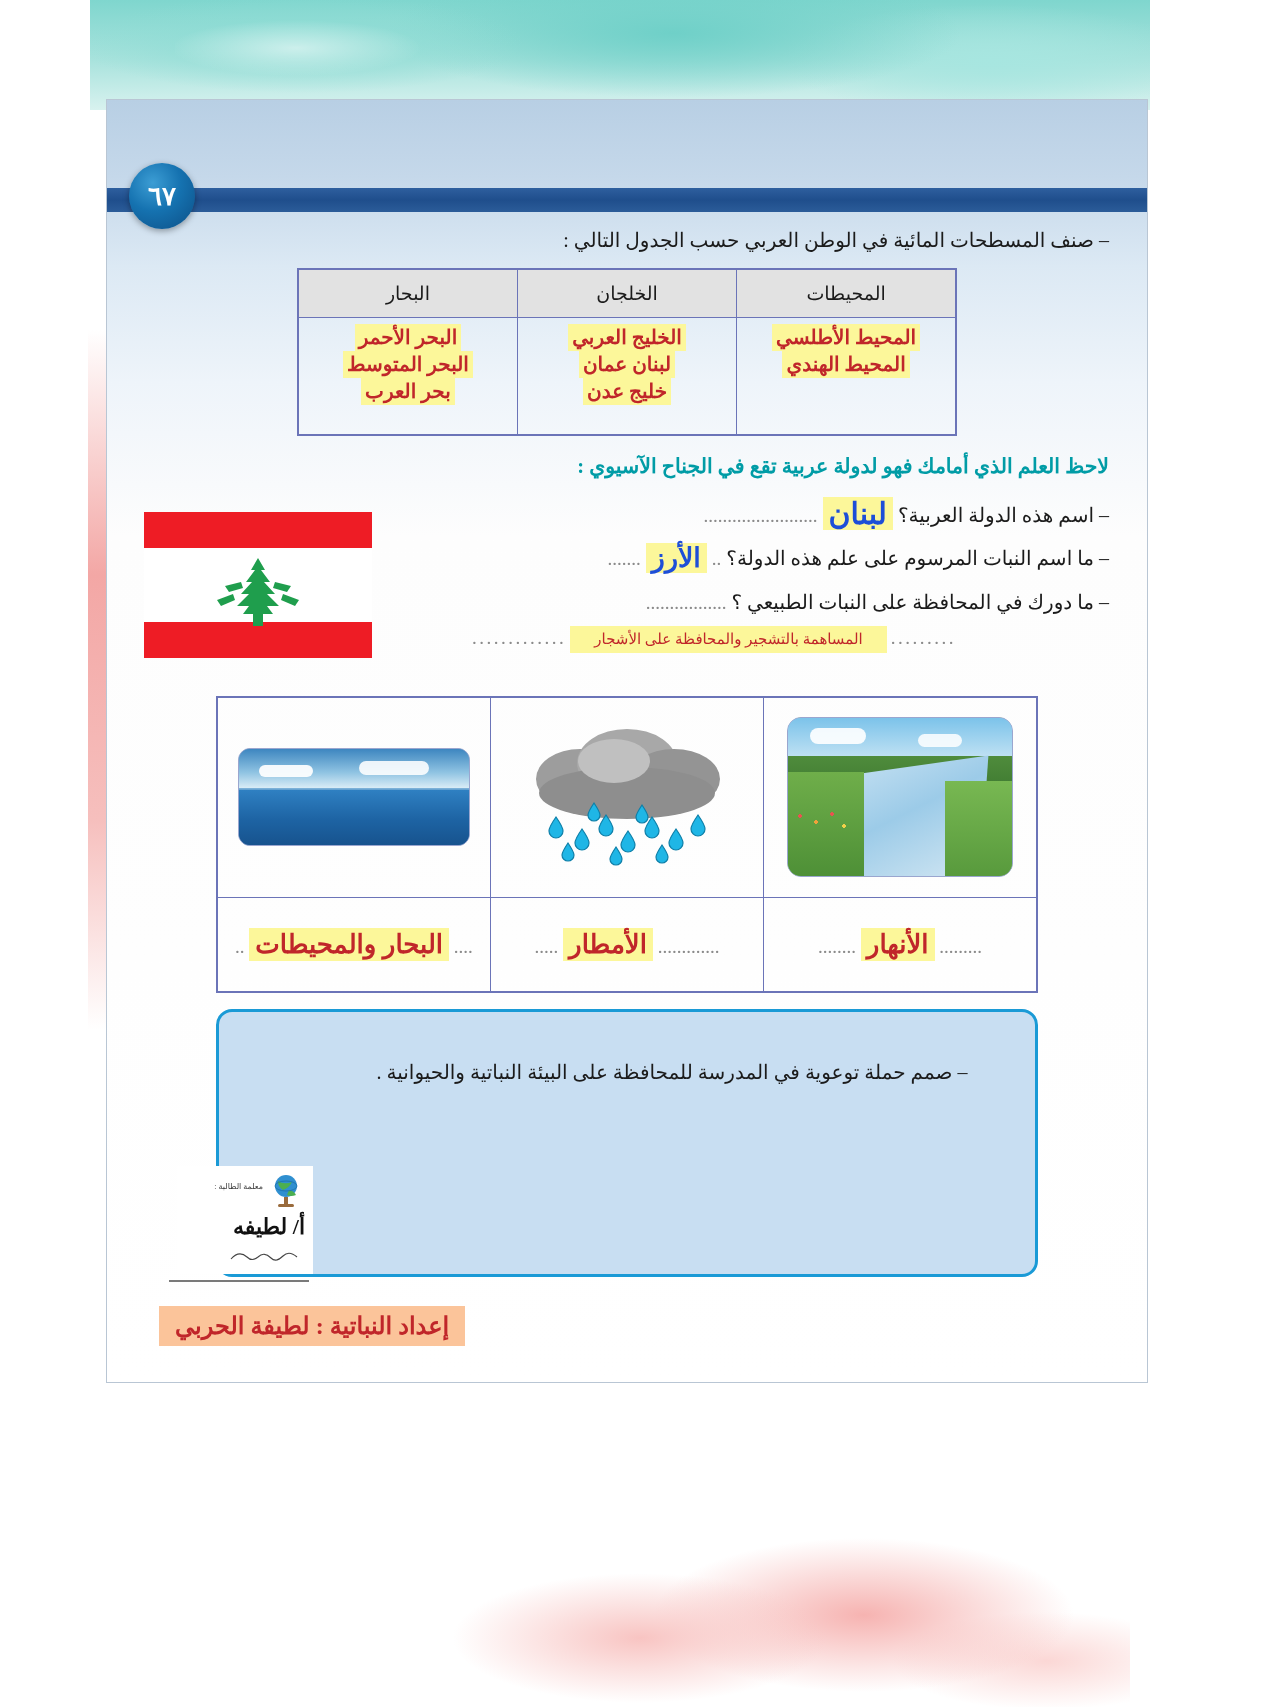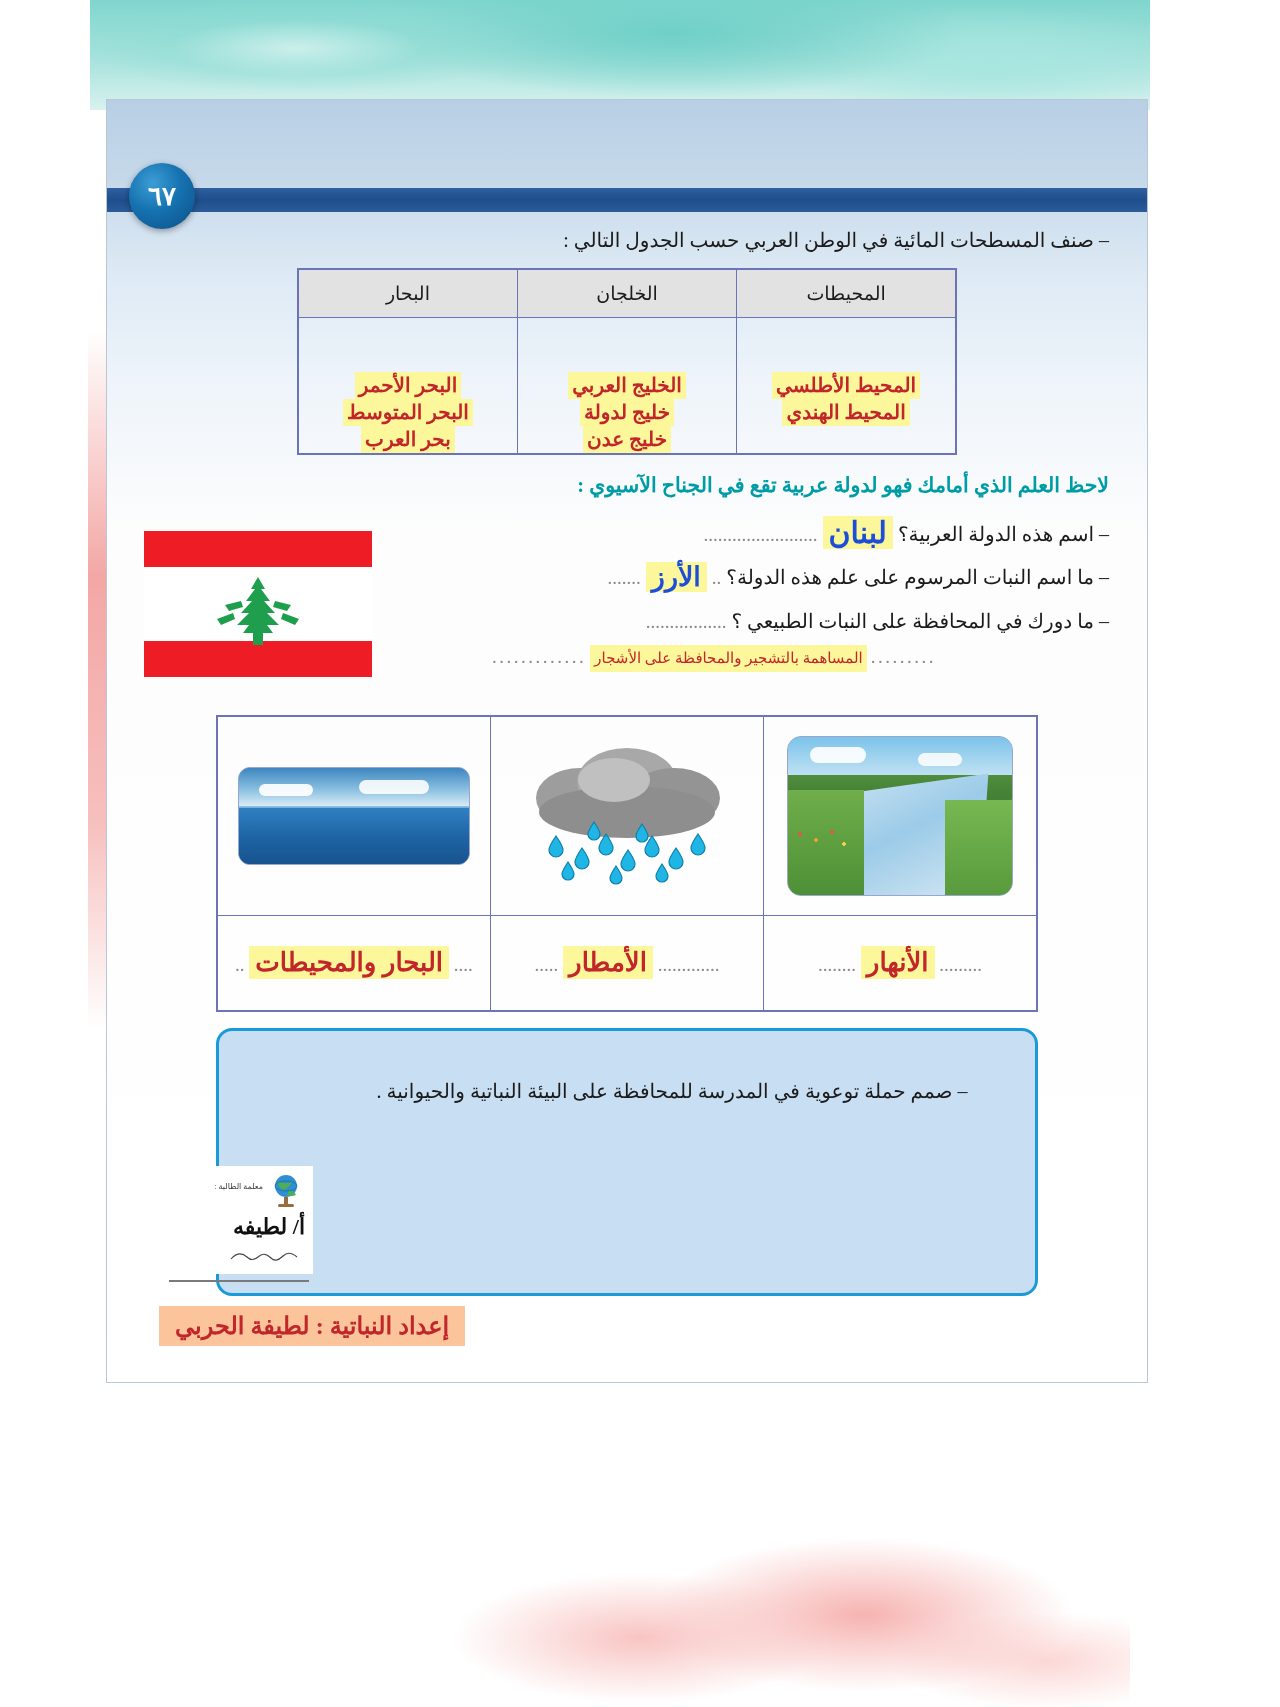--- a/index.html
+++ b/index.html
@@ -89,21 +89,21 @@
     border: 2px solid #6b74b8;
   }
   .wb-table th, .wb-table td {
     border: 1px solid #6b74b8; text-align: center; vertical-align: top;
   }
   .wb-table th {
     background: #e2e2e2; height: 48px; font-size: 19px; color: #1b1b1b;
     font-weight: normal; vertical-align: middle;
   }
   .wb-table td { height: 118px; padding: 6px 12px 0 12px; }
-  .ans-stack { display: flex; flex-direction: column; align-items: center; margin-top: 48px; }
+  .ans-stack { display: flex; flex-direction: column; align-items: center; }
   .ans {
     background: #fcf79a; color: #c0262a; font-weight: bold;
     font-size: 20px; line-height: 1.35; padding: 0 4px;
     white-space: nowrap;
   }
 
   
   .flag-section { position: relative; margin-top: 14px; height: 190px; }
   .flag {
     position: absolute; right: 737px; top: 20px;
@@ -121,21 +121,21 @@
     font-size: 20px; color: #1b1b1b; height: 44px; line-height: 44px;
   }
   .dots { color: #8b8b8b; letter-spacing: 2.5px; font-size: 19px; }
   .inline-ans {
     background: #fcf79a; color: #1d4ed8; font-weight: bold;
     font-size: 30px; padding: 0 6px; vertical-align: -2px;
   }
   .inline-ans.sm { font-size: 27px; }
   .hand-ans {
     background: #fcf79a; color: #c0262a; font-size: 15px;
-    padding: 3px 4px; display: inline-block; line-height: 1.4; text-align: right;
+    padding: 3px 24px; display: inline-block; line-height: 1.4; text-align: right;
   }
   .ans-row-3 {
     position: relative; direction: rtl; text-align: center;
     margin-top: 2px; padding-right: 70px;
   }
 
   
   .ws-table {
     width: 822px; margin: 14px auto 0 auto;
     border-collapse: collapse; table-layout: fixed;
@@ -261,21 +261,21 @@
       <tr>
         <td>
           <div class="ans-stack">
             <span class="ans">المحيط الأطلسي</span>
             <span class="ans">المحيط الهندي</span>
           </div>
         </td>
         <td>
           <div class="ans-stack">
             <span class="ans">الخليج العربي</span>
-            <span class="ans">خليج لدولة</span>
+            <span class="ans">لبنان عمان</span>
             <span class="ans">خليج عدن</span>
           </div>
         </td>
         <td>
           <div class="ans-stack">
             <span class="ans">البحر الأحمر</span>
             <span class="ans">البحر المتوسط</span>
             <span class="ans">بحر العرب</span>
           </div>
         </td>

